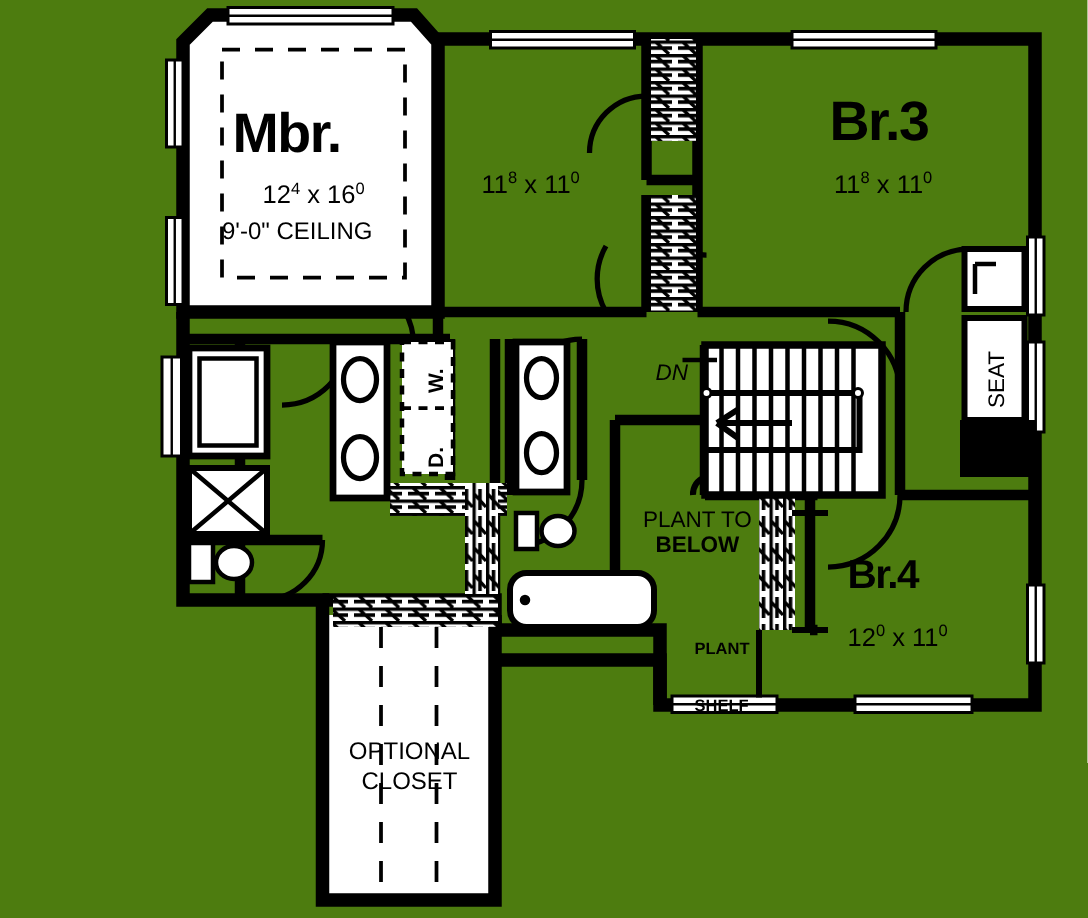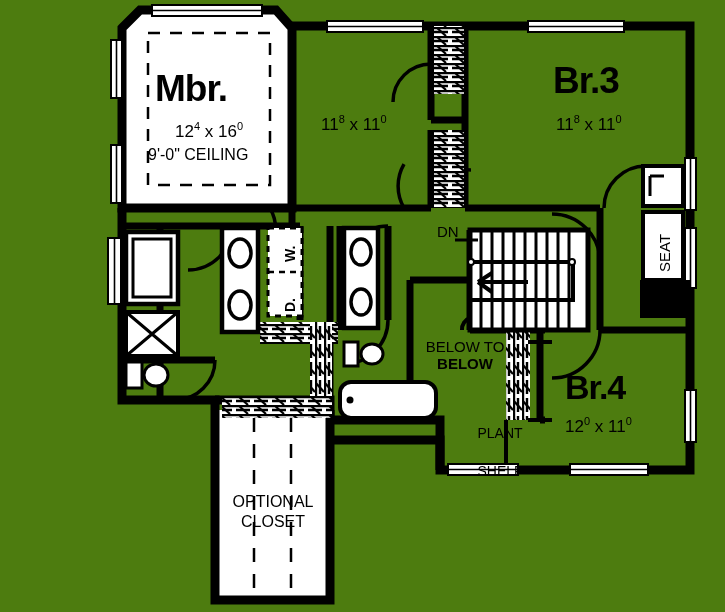--- a/index.html
+++ b/index.html
@@ -1,26 +1,26 @@
 <!DOCTYPE html>
 <html><head>
 <meta charset="utf-8">
 <style>
   html,body{margin:0;padding:0;background:#ffffff;}
   body{font-family:"Liberation Sans", sans-serif;}
   #plan{position:relative;width:725px;height:612px;background:#4d7c0f;overflow:hidden;}
   svg{position:absolute;left:0;top:0;}
   .lbl{position:absolute;color:#000;font-family:"Liberation Sans", sans-serif;white-space:nowrap;}
   .roomname{font-weight:bold;font-size:37px;letter-spacing:-1px;}
-  .roomname.sm{font-size:34px;}
+  .roomname.sm{font-size:27px;}
   .dim{font-size:17px;font-weight:normal;}
   .dim sup{font-size:11px;vertical-align:super;}
   .ceil{font-size:16px;font-weight:normal;}
   .note{font-size:15px;font-weight:normal;line-height:17px;text-align:center;}
-  .note2{font-size:14px;font-weight:normal;line-height:17px;text-align:center;}
+  .note2{font-size:11px;font-weight:bold;line-height:17px;}
   .optcloset{font-size:16px;font-weight:normal;line-height:19px;text-align:center;}
   .vert{transform:rotate(-90deg);transform-origin:left top;font-size:15px;font-weight:normal;}
   .vertwd{transform:rotate(-90deg);transform-origin:left top;font-size:14px;font-weight:bold;}
   .dn{font-size:15px;font-weight:normal;}
 </style>
 </head>
 <body>
 
 <div id="plan">
 
@@ -253,23 +253,23 @@
     <span>11</span><sup>0</sup>
   </div>
 
   <div class="lbl roomname sm" style="left:565px; top:368px;">Br.4</div>
   <div class="lbl dim" style="left:565px; top:415px;">
     <span>12</span><sup>0</sup>
     <span>x</span>
     <span>11</span><sup>0</sup>
   </div>
 
-  <div class="lbl dn" style="left:437px; top:223px;">DN</div>
-
-  <div class="lbl note" style="left:420px; top:338px; width:90px;">BELOW TO</div>
+  <div class="lbl dn" style="left:437px; top:240px;font-style:italic;">DN</div>
+
+  <div class="lbl note" style="left:420px; top:338px; width:90px;">PLANT TO</div>
   <div class="lbl note" style="left:420px; top:355px; width:90px;font-weight:bold;">BELOW</div>
 
   <div class="lbl note2" style="left:463px; top:425px; width:74px;">PLANT</div>
   <div class="lbl note2" style="left:463px; top:463px; width:74px;">SHELF</div>
 
   <div class="lbl vert" style="left:656px; top:272px;">SEAT</div>
 
   <div class="lbl vertwd" style="left:282px; top:262px;">W.</div>
   <div class="lbl vertwd" style="left:282px; top:312px;">D.</div>
 

